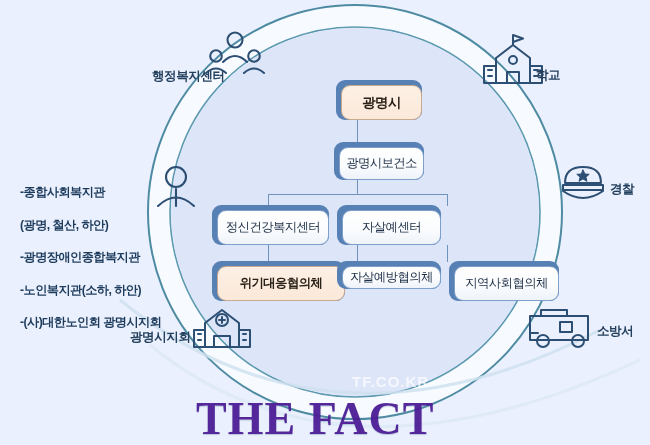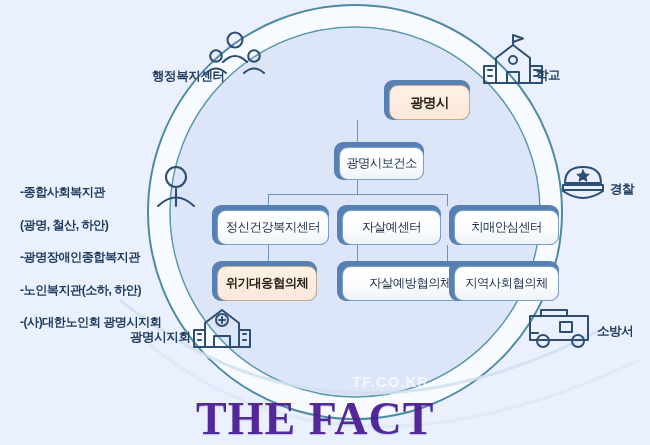--- a/index.html
+++ b/index.html
@@ -177,52 +177,48 @@
 
   <div class="conn v" style="left:357px;top:180px;height:15px;"></div>
   <div class="conn h" style="left:268px;top:194px;width:180px;"></div>
   <div class="conn v" style="left:268px;top:194px;height:12px;"></div>
   <div class="conn v" style="left:447px;top:194px;height:12px;"></div>
 
   <div class="conn v" style="left:268px;top:245px;height:17px;"></div>
   <div class="conn v" style="left:357px;top:245px;height:17px;"></div>
   <div class="conn v" style="left:447px;top:245px;height:17px;"></div>
 
-  <div class="node accent head" style="left:336px;top:80px;width:86px;height:40px;margin-left:48px;">
+  <div class="node accent head" style="left:336px;top:80px;width:86px;height:40px;">
     <div class="shadow"></div>
     <div class="face">광명시</div>
   </div>
 
   <div class="node" style="left:334px;top:142px;width:90px;height:38px;font-family:Liberation Mono, monospace;">
     <div class="shadow"></div>
     <div class="face">광명시보건소</div>
   </div>
 
   <div class="node" style="left:212px;top:205px;width:117px;height:40px;">
     <div class="shadow"></div>
     <div class="face">정신건강복지센터</div>
   </div>
-  <div class="node accent" style="left:212px;top:261px;width:105px;height:40px;">
+  <div class="node accent" style="left:212px;top:261px;width:105px;height:40px;padding-left:28px;">
     <div class="shadow"></div>
     <div class="face">위기대응협의체</div>
   </div>
 
   <div class="node" style="left:337px;top:205px;width:104px;height:40px;">
     <div class="shadow"></div>
     <div class="face">자살예센터</div>
   </div>
-  <div class="node" style="left:337px;top:261px;width:104px;height:40px;padding-left:38px;">
+  <div class="node" style="left:337px;top:261px;width:104px;height:28px;">
     <div class="shadow"></div>
     <div class="face">자살예방협의체</div>
   </div>
 
-  <div class="node" style="left:449px;top:205px;width:110px;height:40px;">
-    <div class="shadow"></div>
-    <div class="face">치매안심센터</div>
-  </div>
   <div class="node" style="left:449px;top:261px;width:110px;height:40px;text-align:right;">
     <div class="shadow"></div>
     <div class="face">지역사회협의체</div>
   </div>
 
   <div id="wm-url">TF.CO.KR</div>
   <div id="wm-main">THE FACT</div>
 
 </div>
 

